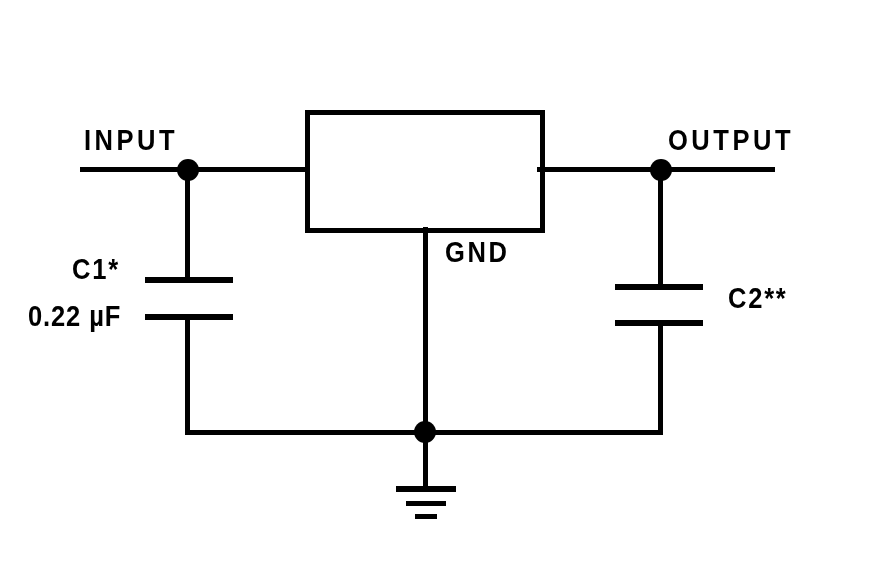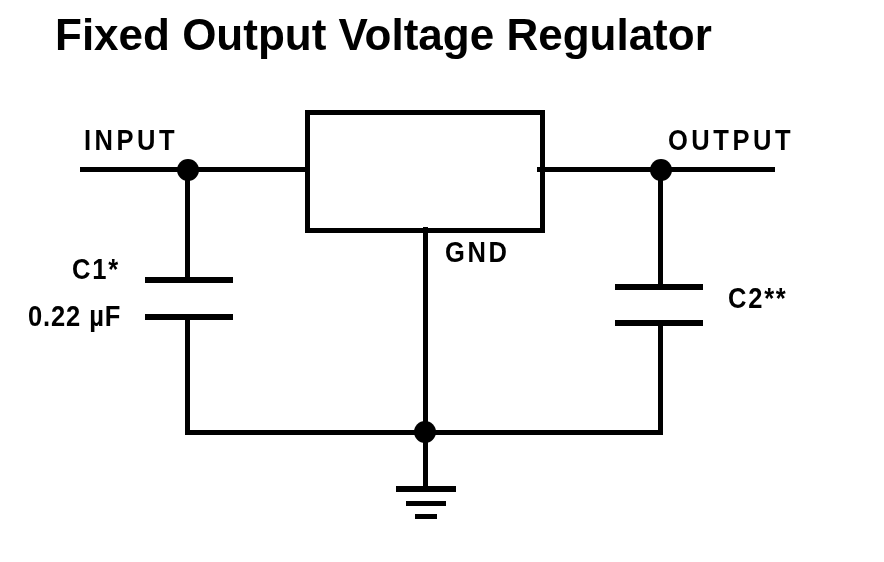--- a/index.html
+++ b/index.html
@@ -97,21 +97,20 @@
   }
   .gbar1 { left: 396px; top: 486px; width: 60px; height: 6px; }
   .gbar2 { left: 406px; top: 501px; width: 40px; height: 5px; }
   .gbar3 { left: 415px; top: 514px; width: 22px; height: 5px; }
 </style>
 </head>
 <body>
 
 <div id="canvas">
 
-  <div class="title">Fixed Output Voltage Regulator</div>
 
   <div class="regbox"></div>
 
   <div class="wire w-input"></div>
   <div class="wire w-output"></div>
   <div class="wire w-rail"></div>
   <div class="wire w-c1-top"></div>
   <div class="wire w-c1-bot"></div>
   <div class="wire w-c2-top"></div>
   <div class="wire w-c2-bot"></div>

